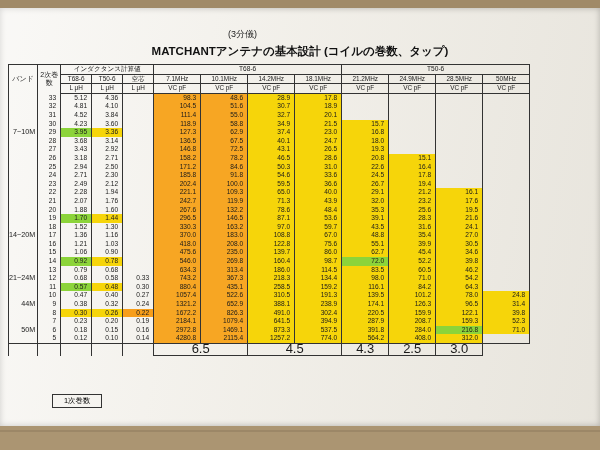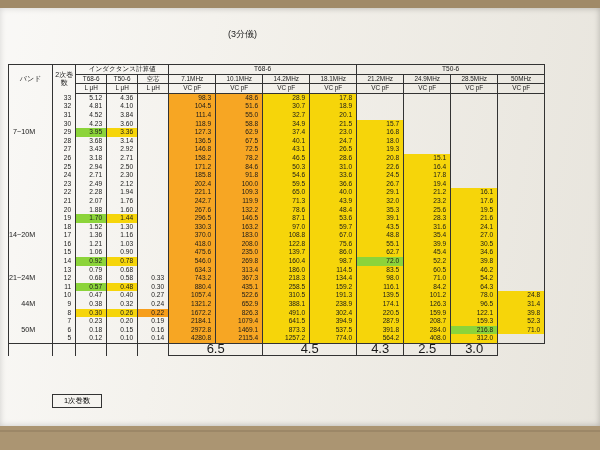--- a/index.html
+++ b/index.html
@@ -36,21 +36,21 @@
   table{
     position:absolute;left:8px;top:56px;border-collapse:collapse;
     font-size:6.6px;color:#1a1a1a;
   }
   td,th{padding:0;margin:0;font-weight:normal;text-align:center;line-height:8.6px;height:8.6px;}
   .bl{border-left:1px solid #333;}
   .br{border-right:1px solid #333;}
   .bt{border-top:1px solid #333;}
   .bb{border-bottom:1px solid #333;}
   .hdr{font-size:6.4px;}
-  .band{font-size:7.2px;text-align:right;padding-right:17px;}
+  .band{font-size:7.2px;text-align:right;padding-right:2px;}
   .num{text-align:right;padding-right:4px;}
   .w-turn{width:22px;}
   .w-ind{width:30px;}
   .w-vc{width:46px;}
   .or{background:#f7a623;}
   .yl{background:#f6d50a;}
   .gr{background:#8cd43a;}
   .og2{background:#f79e1b;}
   .footer-row td{height:11px;font-size:13px;}
   .note{
@@ -63,20 +63,21 @@
 <body>
 
 <div class="wood-top"></div>
 <div class="wood-bot"></div>
 
 <div id="sheet"></div>
 
 <div id="page">
 
   <div class="handnote">(3分儀)</div>
+  <div class="title">MATCHANTアンテナの基本設計 (コイルの巻数、タップ)</div>
 
   <table id="maintable">
       <tbody>
         <tr>
           <td class="bl bt br w-turn" rowspan="3" style="font-size:7px;">バンド</td>
           <td class="bt br w-turn" rowspan="3" style="font-size:7px;">2次巻数</td>
           <td class="bt br hdr-top" colspan="3">インダクタンス計算値</td>
           <td class="bt br hdr-top" colspan="4">T68-6</td>
           <td class="bt br hdr-top" colspan="4">T50-6</td>
         </tr>

